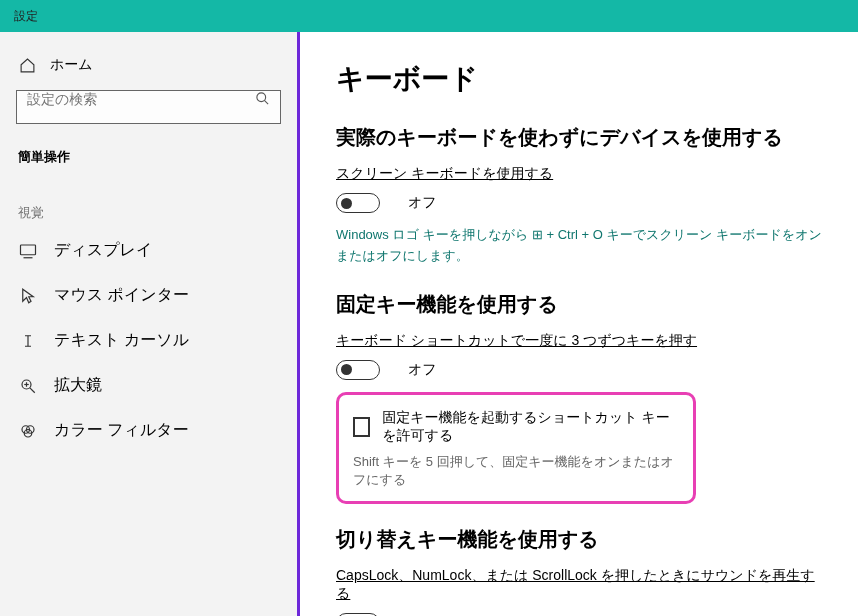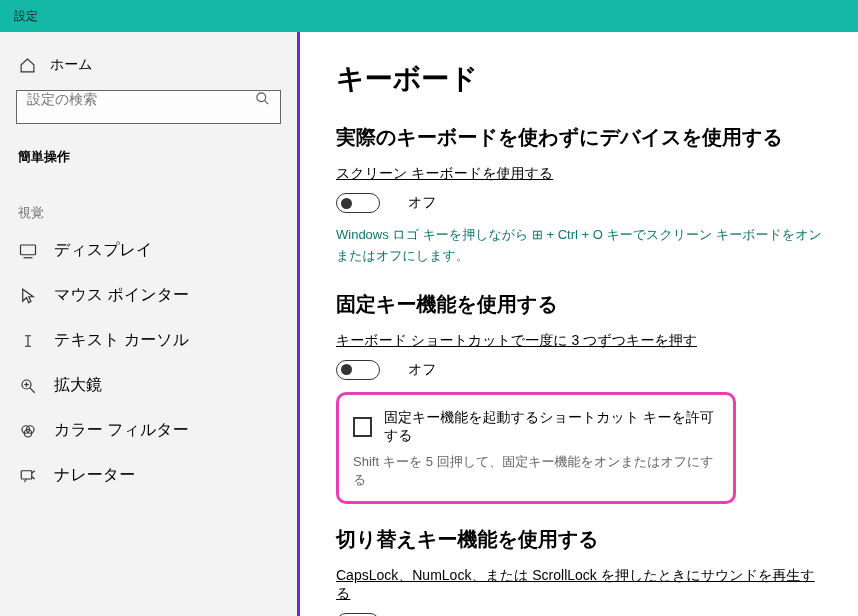--- a/index.html
+++ b/index.html
@@ -127,21 +127,21 @@
   font-size: 13px;
   color: #0f766e;
   line-height: 1.6;
   margin-bottom: 24px;
 }
 .highlight-box {
   border: 3px solid #e83fb4;
   border-radius: 10px;
   padding: 14px 14px 12px 14px;
   margin: 6px 0 22px 0;
-  width: 400px;
+  width: 360px;
 }
 .checkbox-row {
   display: flex;
   align-items: center;
   gap: 12px;
   margin-bottom: 8px;
 }
 .checkbox {
   width: 20px; height: 20px;
   border: 2px solid #333;
@@ -230,29 +230,20 @@
         <svg width="18" height="18" viewBox="0 0 24 24" fill="none" stroke="#333" stroke-width="1.6">
           <circle cx="9" cy="10" r="5"></circle>
             <circle cx="15" cy="10" r="5"></circle>
             <circle cx="12" cy="15" r="5"></circle>
         </svg>
       </span>
       <span>カラー フィルター</span>
     </div>
 
 
-    <div class="nav-item">
-      <span class="nicon">
-        <svg width="18" height="18" viewBox="0 0 24 24" fill="none" stroke="#333" stroke-width="1.6">
-          <rect x="3" y="5" width="14" height="11" rx="1"></rect>
-            <path d="M7 20 L10 16 M17 8 L21 5 M17 13 L21 16"></path>
-        </svg>
-      </span>
-      <span>ナレーター</span>
-    </div>
 
   </div>
 
   <div class="content">
     <h1 class="page-title">キーボード</h1>
 
     <h2 class="section-title">実際のキーボードを使わずにデバイスを使用する</h2>
     <div class="setting-label">スクリーン キーボードを使用する</div>
     <div class="toggle-row">
       <div class="toggle"></div>

